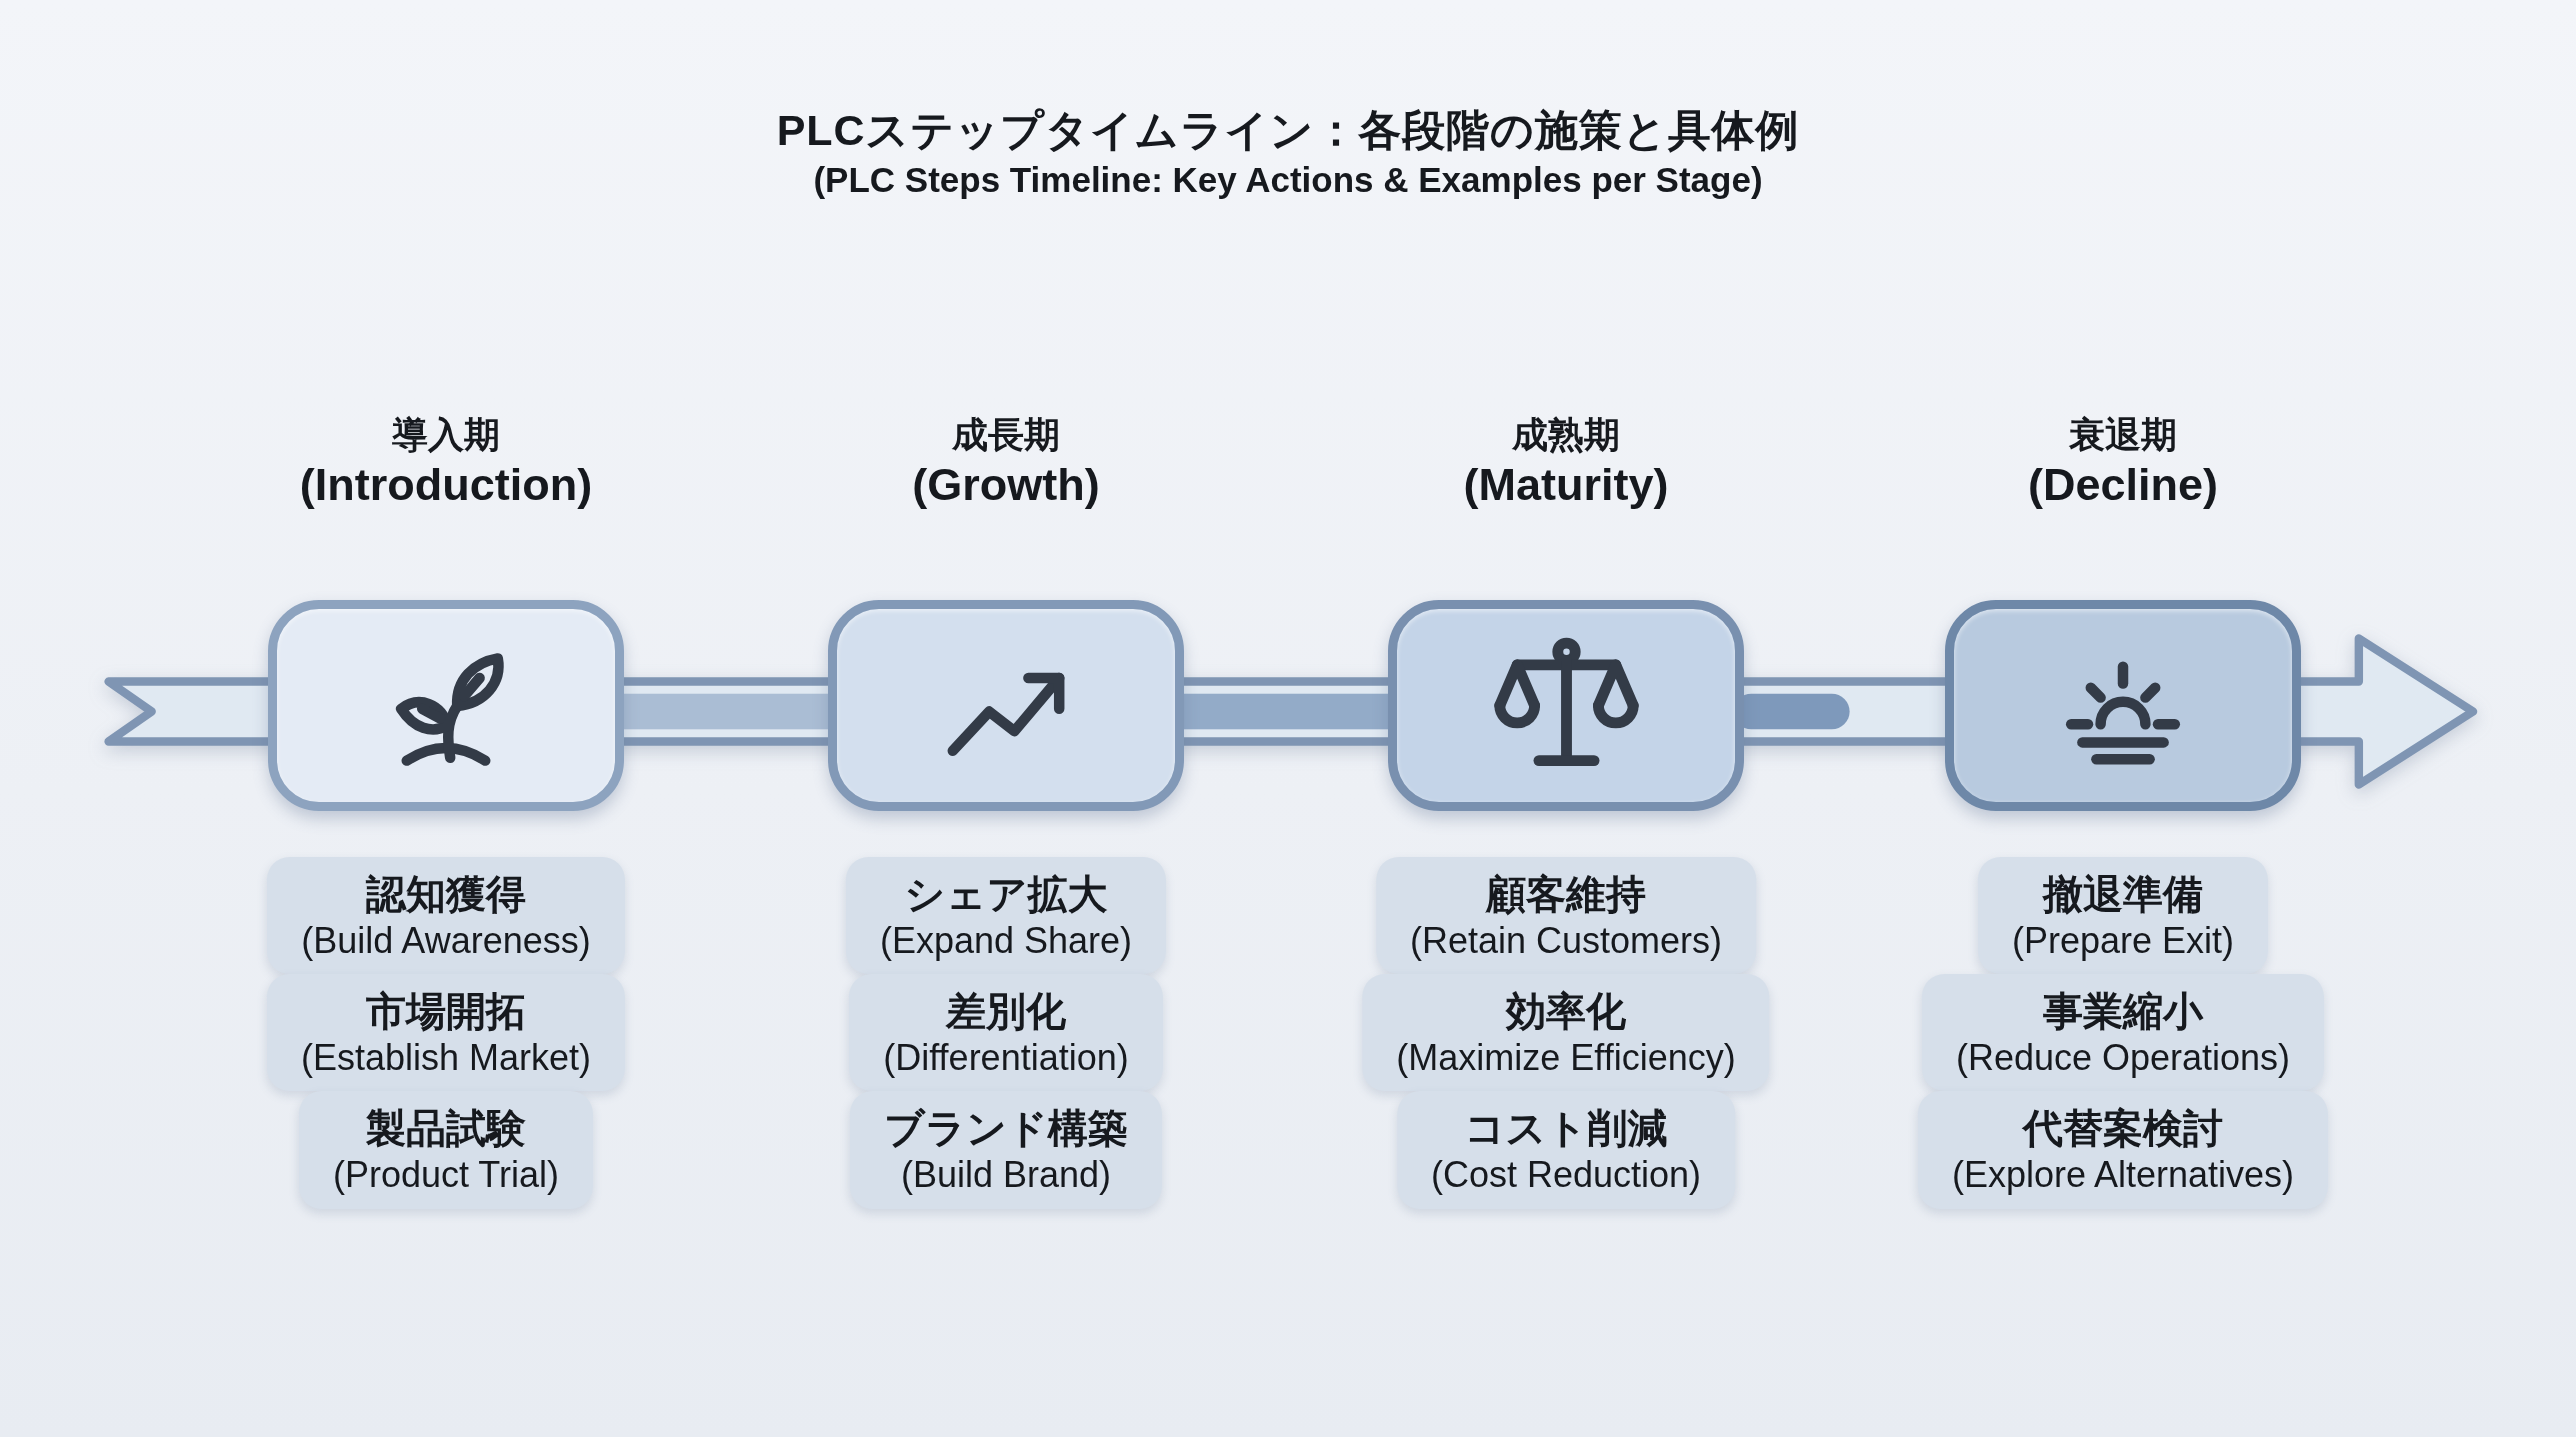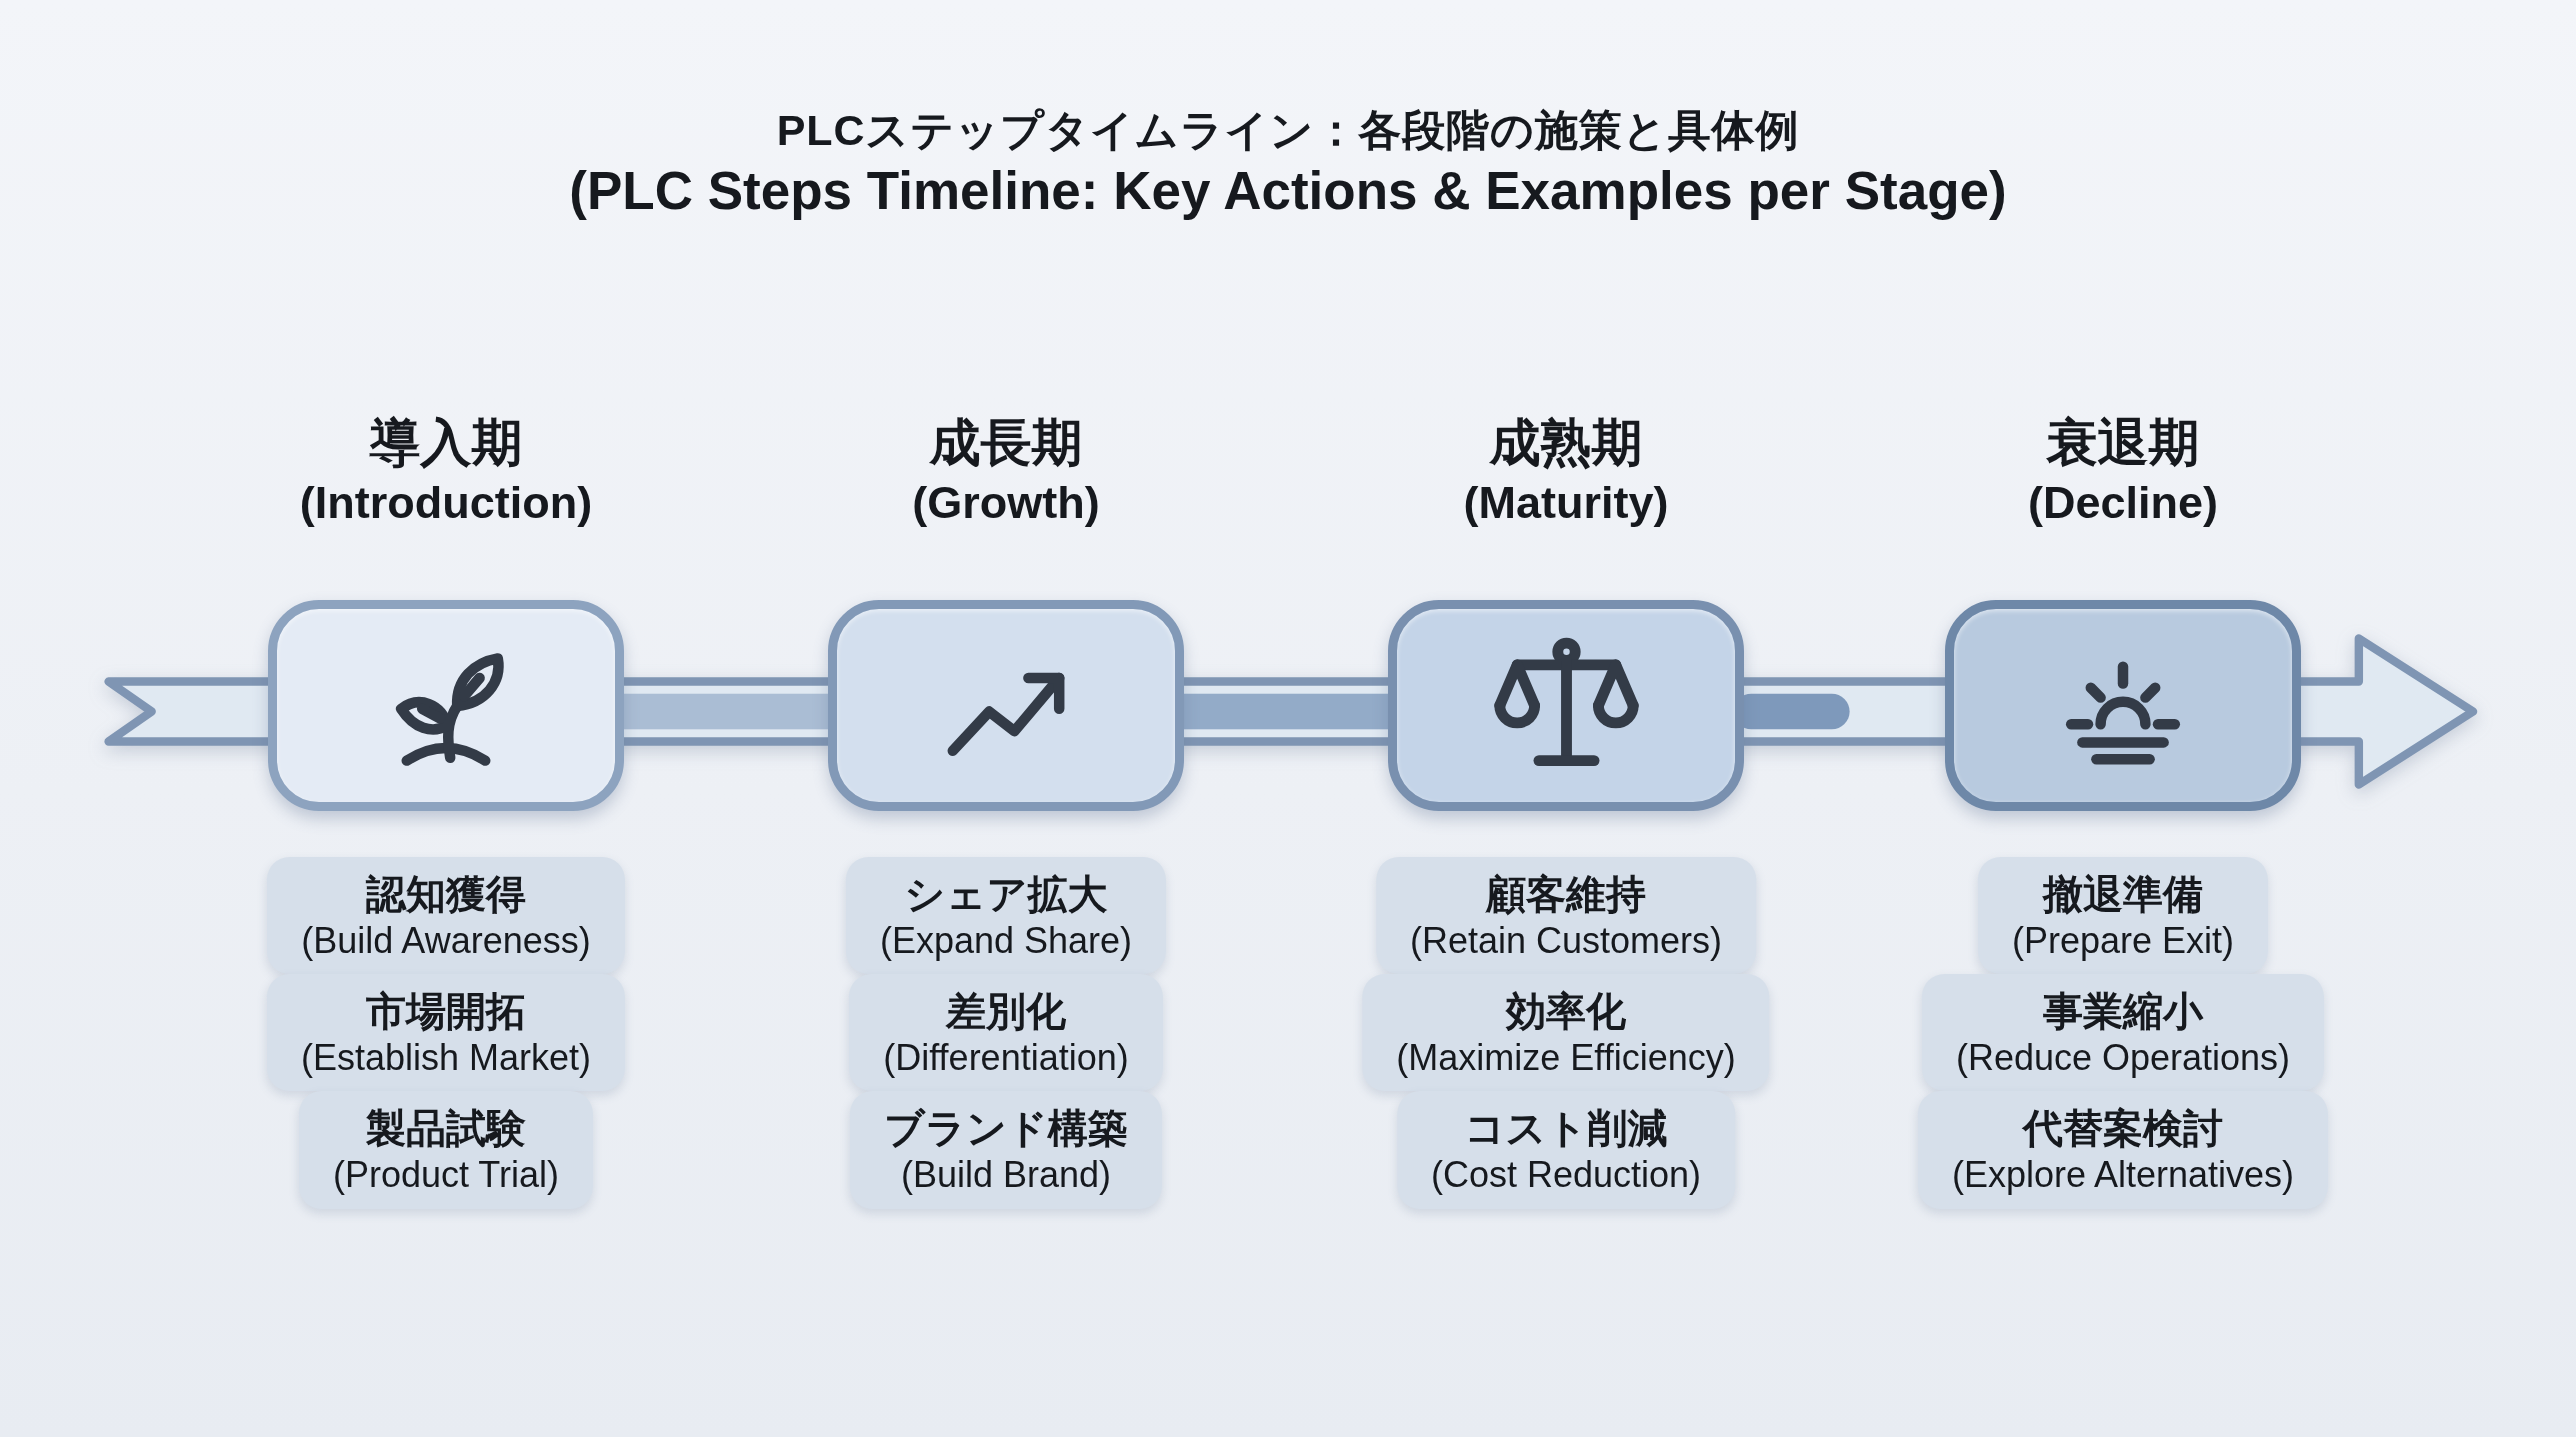--- a/index.html
+++ b/index.html
@@ -12,29 +12,29 @@
     width:2576px;height:1438px;
     background:linear-gradient(180deg,#f3f5f9 0%,#edf0f5 55%,#e8ecf2 100%);
     overflow:hidden;
     color:#16191e;
   }
   .title-block{
     position:absolute;top:101px;left:0;width:100%;
     text-align:center;font-weight:bold;
   }
   .title-ja{font-size:43px;line-height:1.35;letter-spacing:0.9px;}
-  .title-en{font-size:53px;line-height:1.2;}
+  .title-en{font-size:35px;line-height:1.2;}
   .timeline-svg{position:absolute;left:0;top:0;width:2576px;height:1438px;}
   .band{filter:drop-shadow(0 6px 9px rgba(96,115,143,0.28));}
   .stage-header{
     position:absolute;top:414px;width:711px;
     transform:translateX(-50%);
     text-align:center;font-weight:bold;
   }
-  .stage-ja{font-size:51px;line-height:1.15;}
+  .stage-ja{font-size:36px;line-height:1.15;}
   .stage-en{font-size:45px;line-height:1.35;}
   .stage-box{
     position:absolute;top:600px;width:356px;height:211px;
     transform:translateX(-50%);
     box-sizing:border-box;
     border:9.4px solid #8098b6;
     border-radius:51px;
     display:flex;align-items:center;justify-content:center;
     box-shadow:0 7.5px 15px rgba(90,110,142,0.30), inset 0 1.9px 5.6px rgba(255,255,255,0.55);
   }

